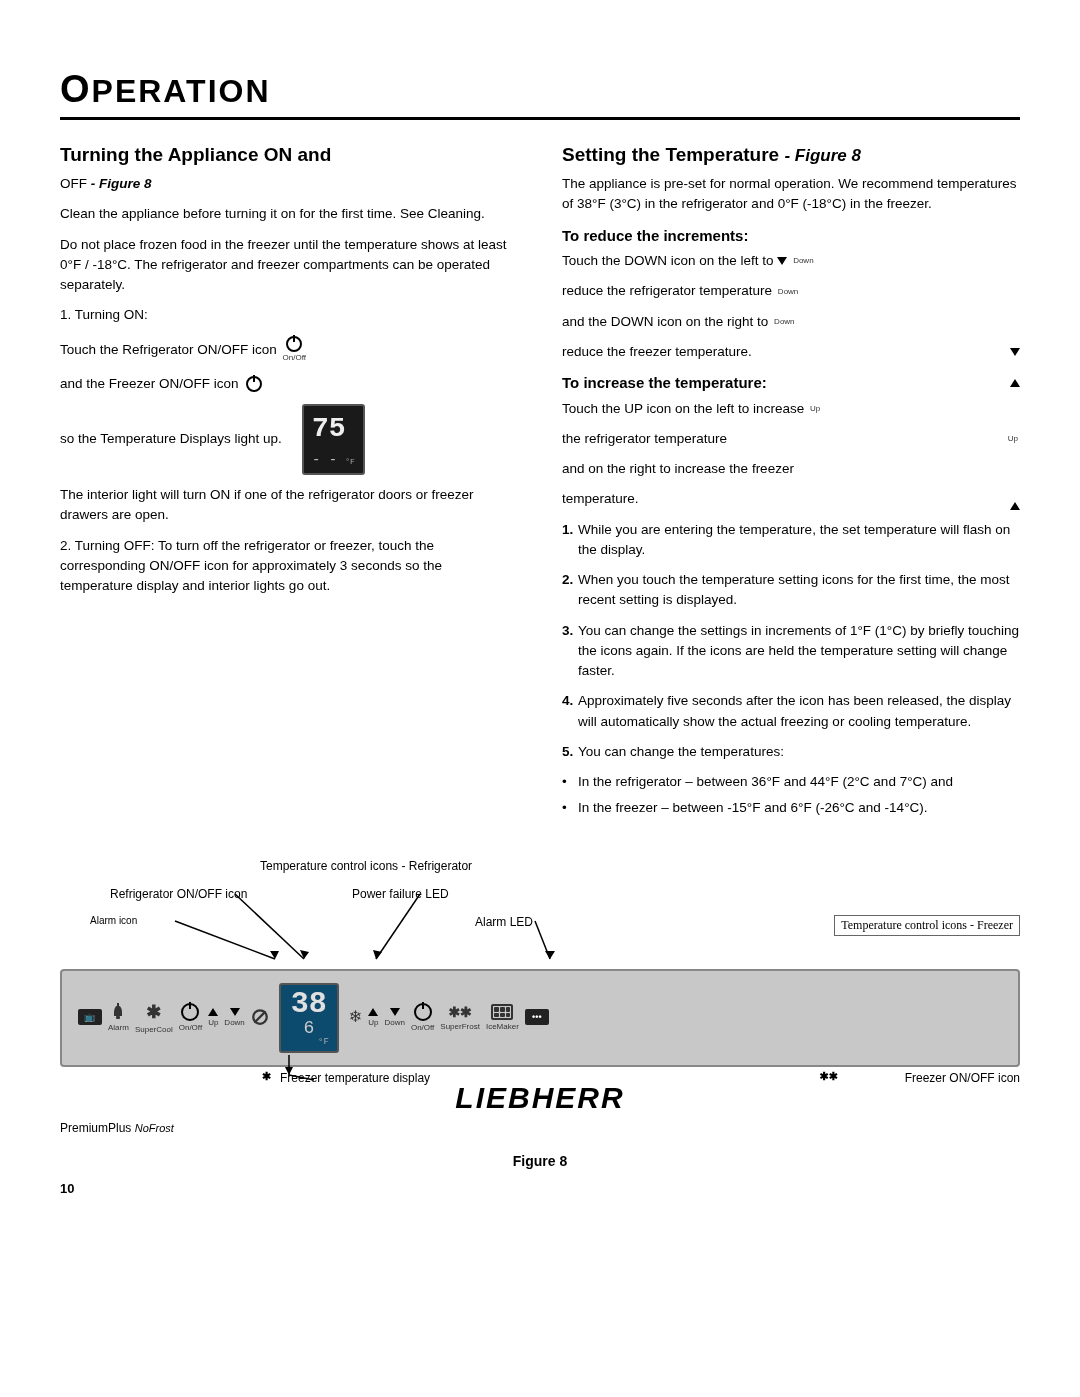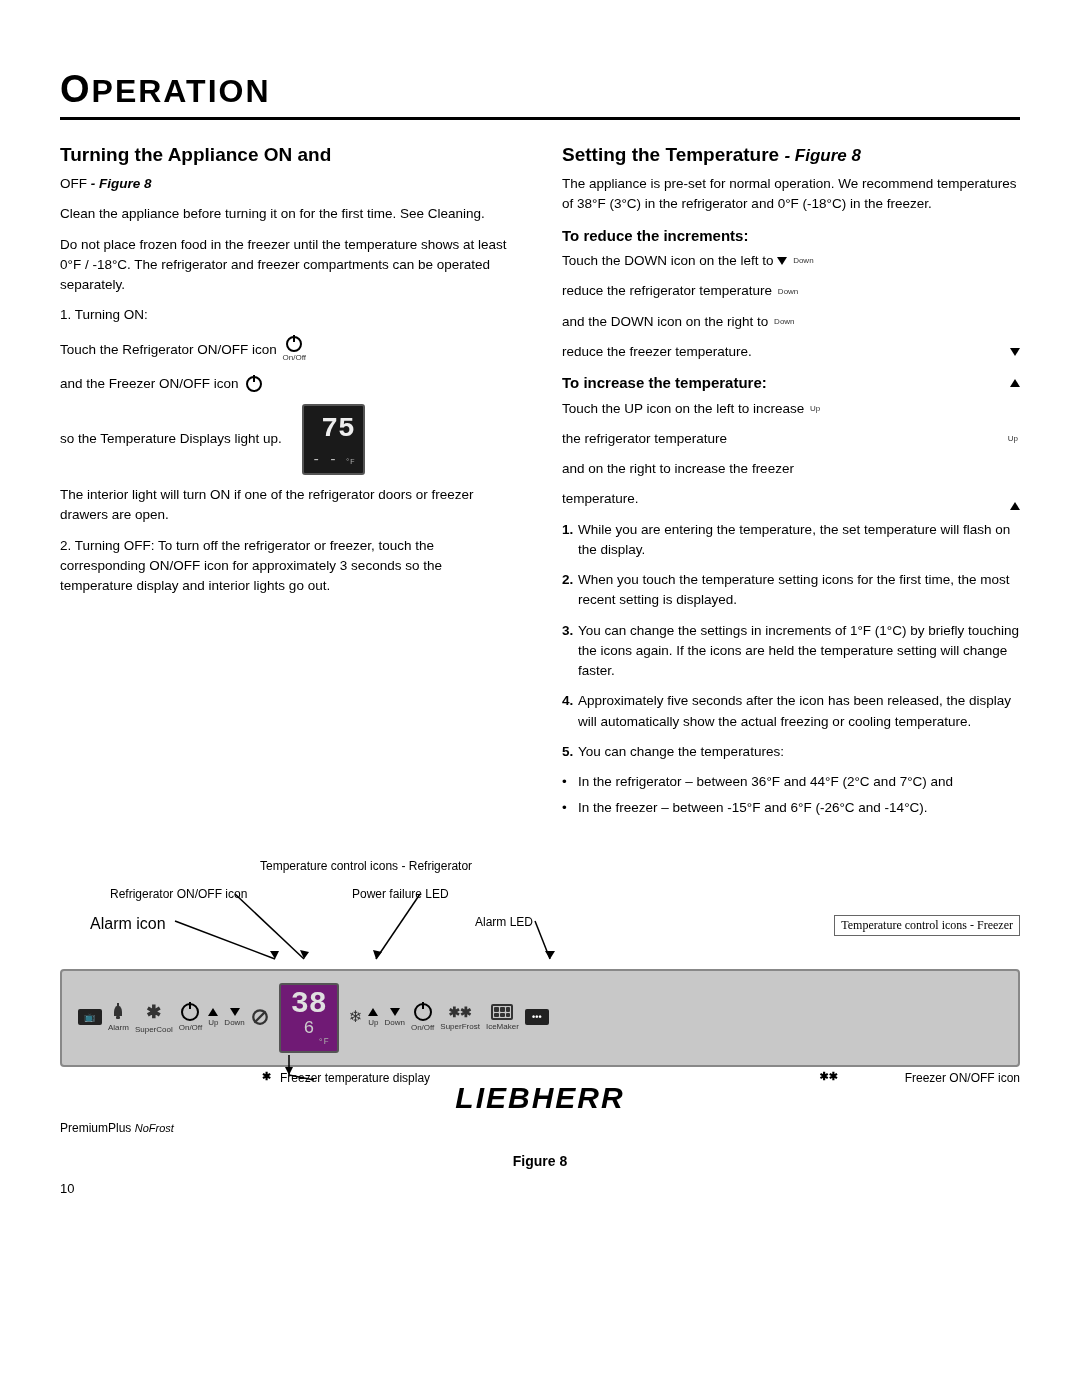--- a/index.html
+++ b/index.html
@@ -115,21 +115,21 @@
       border-right: 5px solid transparent;
       border-top: 8px solid #000;
       display: inline-block;
       vertical-align: middle;
     }
 
     .panel-display {
       display: flex;
       flex-direction: column;
       align-items: center;
-      background: #701a75;
+      background: #0c4a6e;
       color: #fff;
       font-family: 'Courier New', monospace;
       padding: 4px 8px;
       border-radius: 3px;
       border: 2px solid #555;
       min-width: 60px;
       min-height: 60px;
       justify-content: center;
     }
     .panel-display .big-num {
@@ -173,21 +173,21 @@
     .figure-caption {
       text-align: center;
       font-weight: 700;
       font-size: 14px;
       margin-top: 10px;
     }
 
     
     .page-number {
       font-size: 13px;
-      font-weight: 400;
+      font-weight: 700;
       margin-top: 20px;
     }
 
     
     b, strong { font-weight: 400; }
 
     
     .temp-inline {
       display: inline-block;
       border: 2px solid #555;
@@ -258,21 +258,21 @@
         <span class="icon-label">On/Off</span>
       </span>
     </p>
     <p>
       and the Freezer ON/OFF icon
       <span class="inline-icon-group">
         <span class="icon-power"></span>
       </span>
     </p>
 
-    <p style="display:flex;align-items:center;gap:14px;margin-top:8px;text-align:right;">
+    <p style="display:flex;align-items:center;gap:14px;margin-top:8px;">
       <span>so the Temperature Displays light up.</span>
       <span class="temp-inline">
         <span class="t1">75</span><br>
         <span class="t2">- -</span>
         <span class="dunit">°F</span>
       </span>
     </p>
 
     <p style="margin-top:10px;">
       The interior light will turn ON if one of the refrigerator doors or freezer drawers are open.
@@ -377,21 +377,21 @@
     </div>
 
     <div style="position:absolute; left: 50px; top: 28px; font-size:12px;">
       Refrigerator ON/OFF icon
     </div>
 
     <div style="position:absolute; left: 292px; top: 28px; font-size:12px;">
       Power failure LED
     </div>
 
-    <div style="position:absolute; left: 30px; top: 56px; font-size:16px;">
+    <div style="position:absolute; left: 30px; top: 56px; font-size:10px;">
       Alarm icon
     </div>
 
     <div style="position:absolute; left: 415px; top: 56px; font-size:12px;">
       Alarm LED
     </div>
 
     <div style="position:absolute; right: 0; top: 56px; font-size:12px; background:#fff; border:1px solid #666; padding:2px 6px;font-family:Liberation Serif, serif;">
       Temperature control icons - Freezer
     </div>

